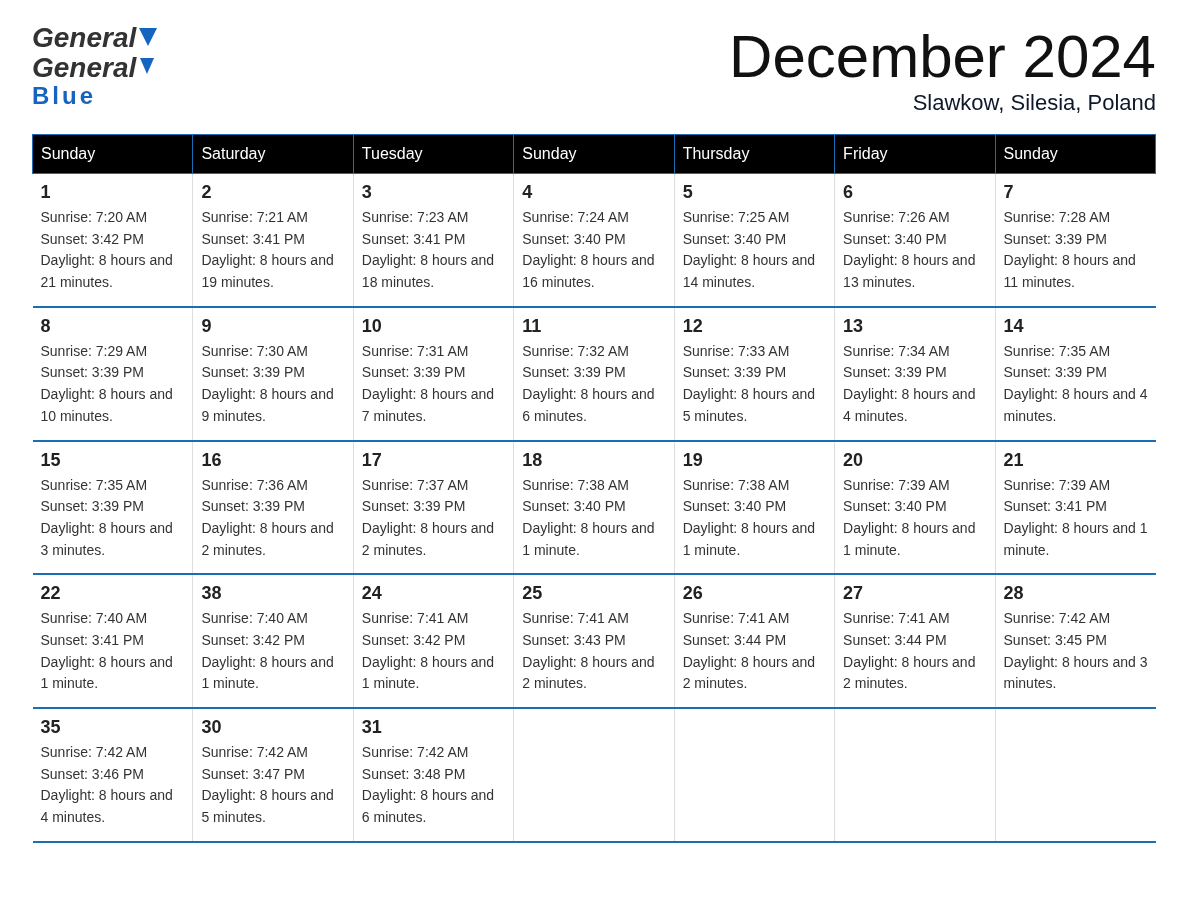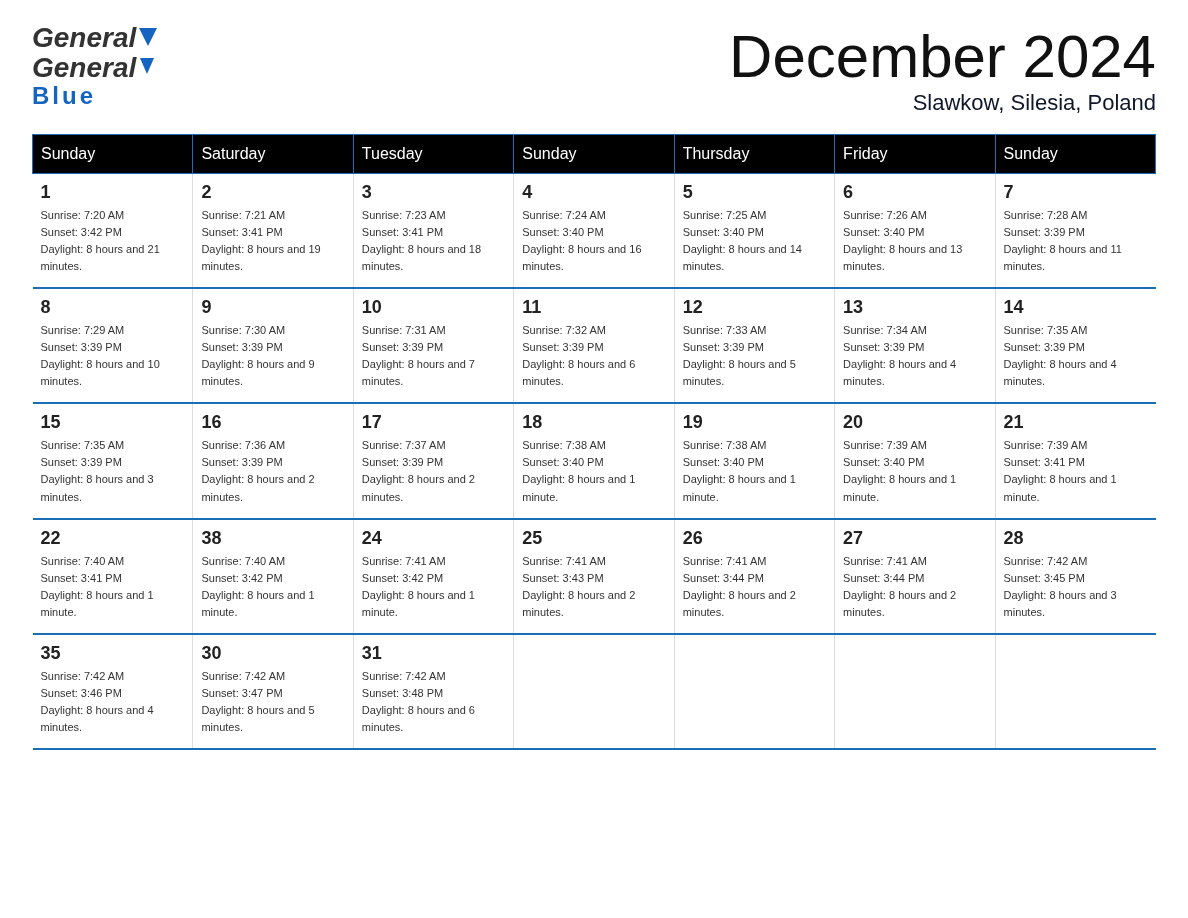--- a/index.html
+++ b/index.html
@@ -64,21 +64,21 @@
     tbody td:first-child { border-left: none; }
     tbody td:last-child { border-right: none; }
     .day-number {
       font-size: 18px;
       font-weight: bold;
       color: #222;
       display: block;
       margin-bottom: 4px;
     }
     .day-info {
-      font-size: 11px;
+      font-size: 14px;
       line-height: 1.55;
       color: #333;
       margin-top: 40px;
     }
     .empty-cell { background: #fff; }
     
     .logo-icon-wrap {
       display: flex;
       align-items: center;
       font-size: 26px;

